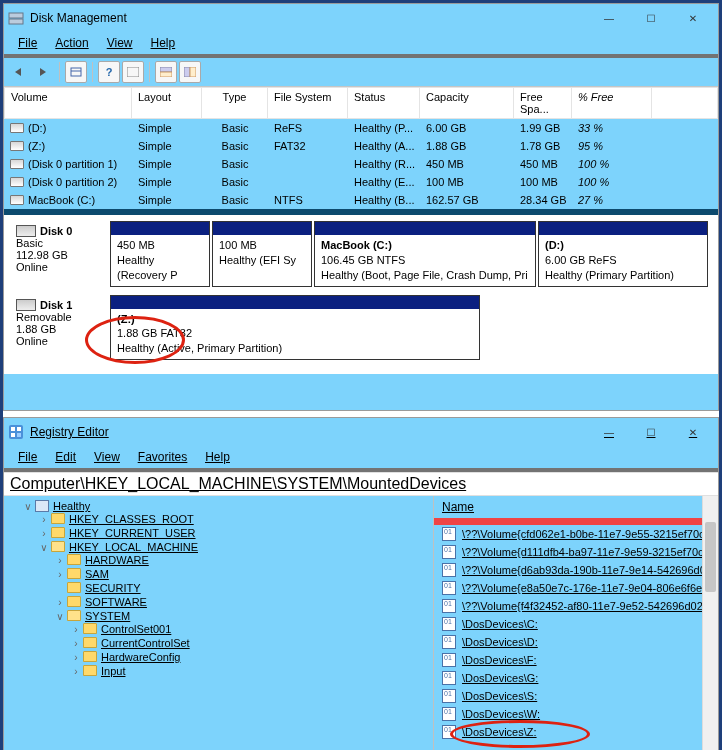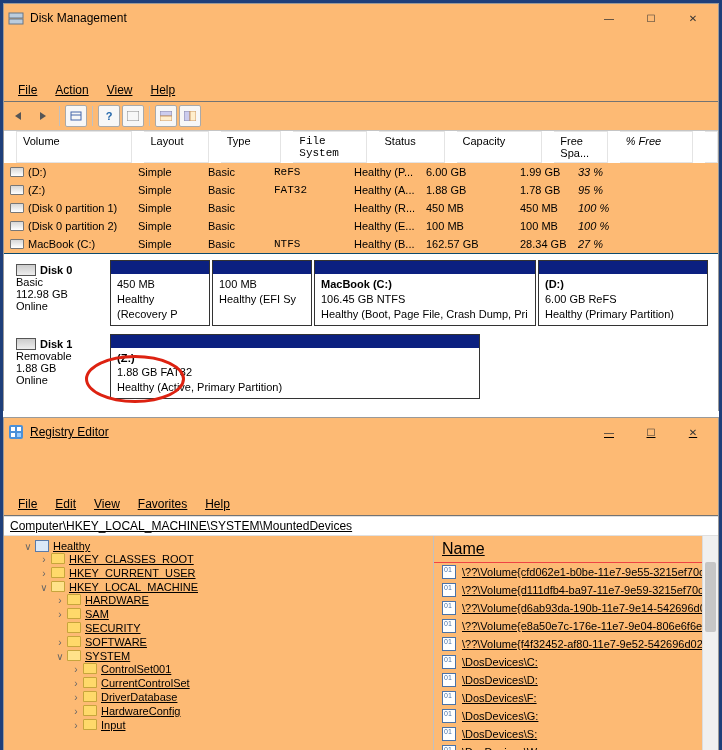--- a/index.html
+++ b/index.html
@@ -1,78 +1,78 @@
 <!DOCTYPE html>
 <html><head>
 <meta charset="utf-8">
 <style>
 * { box-sizing: border-box; margin: 0; padding: 0; }
 body { font-family: "Segoe UI", Tahoma, sans-serif; font-size: 11px; background: #fff; width: 722px; }
-.window { border: 1px solid #9a9a9a; background: #fdba74; }
+.window { border: 1px solid #9a9a9a; background: #7dd3fc; }
 .titlebar { display: flex; align-items: center; height: 28px; padding: 0 4px; }
 .titlebar .app-icon { width: 16px; height: 16px; margin-right: 6px; }
 .titlebar .title { flex: 1; font-size: 12px; color: #000; }
 .win-btns { display: flex; }
 .win-btn { width: 42px; height: 28px; display: flex; align-items: center; justify-content: center; color: #333; font-size: 10px; }
-.menubar { display: flex; padding: 2px 6px; gap: 2px; border-bottom: 1px solid #737373; margin-top: 47px; }
+.menubar { display: flex; padding: 2px 6px; gap: 2px; border-bottom: 4px solid #737373; }
 .menu-item { padding: 2px 8px; font-size: 12px; }
 .menu-item span.u { text-decoration: underline; }
 .toolbar { display: flex; align-items: center; padding: 3px 4px; gap: 2px; }
 .tbtn { width: 22px; height: 22px; border: 1px solid transparent; display: flex; align-items: center; justify-content: center; border-radius: 2px; }
 .tbtn.box { border: 1px solid #a9a9a9; background: #f7f7f7; }
 .tsep { width: 1px; height: 20px; background: #c0c0c0; margin: 0 3px; }
 .divider { border-top: 1px solid #c5c5c5; }
 
 
 .dm-table { width: 100%; }
 .dm-head { display: flex; background: #fff; }
 .dm-head .col, .dm-row .col { padding: 3px 6px; font-size: 11px; }
-.dm-head .col { background: #fff; border: 1px solid #e4e4e4; border-left: none; color: #000; margin-left: 12px; }
+.dm-head .col { background: #fff; border: 1px solid #e4e4e4; border-left: none; color: #000; }
 .dm-head .col:first-child { border-left: 1px solid #e4e4e4; }
 .dm-row { display: flex; }
 .dm-row .col { white-space: nowrap; overflow: hidden; text-overflow: clip; }
 .c-vol { width: 128px; }
 .c-lay { width: 70px; }
-.c-typ { width: 66px; }
-.c-fs  { width: 80px; font-family: Liberation Mono, monospace; }
+.c-typ { width: 66px; text-align: center; }
+.c-fs  { width: 80px; }
 .c-st  { width: 72px; }
 .c-cap { width: 94px; }
 .c-fr  { width: 58px; }
 .c-pf  { width: 80px; font-style: italic; }
 .c-end { flex: 1; }
 .vicon { display:inline-block; width:14px; height:10px; border:1px solid #777; background:linear-gradient(#d7d7d7,#fff); margin-right:4px; vertical-align:-1px; border-radius:1px;}
 
 
-.disk-area { padding: 6px; background: #fff; border-top: 1px solid #0c4a6e; }
+.disk-area { padding: 6px; background: #fff; border-top: 6px solid #0c4a6e; }
 .disk-row { display: flex; margin-bottom: 8px; }
 .disk-label { width: 100px; padding: 4px 6px; font-size: 11px; }
 .disk-label .hdd { width: 20px; height: 12px; border: 1px solid #555; background: linear-gradient(#ccc,#eee); display:inline-block; margin-right:4px; vertical-align:-2px;}
 .disk-parts { flex: 1; display: flex; gap: 2px; }
 .part { border: 1px solid #333; padding: 0; font-size: 11px; background: #fff; overflow: hidden; }
 .part .phead { height: 13px; background: #0b2080; }
 .part .phead.blue { background: #0b2080; }
 .part .pbody { padding: 3px 6px; line-height: 1.35; }
 .part .pbody b { font-weight: 600; }
 
 
 .circle { position: absolute; border: 3px solid #d21; border-radius: 50%; pointer-events: none; }
 
 
 .regw { margin-top: 6px; text-decoration: underline; }
-.address { padding: 2px 6px; border-top: 1px solid #e0e0e0; border-bottom: 1px solid #e0e0e0; font-size: 12px; background:#fff; }
+.address { padding: 2px 6px; border-top: 1px solid #e0e0e0; border-bottom: 1px solid #e0e0e0; font-size: 16px; background:#fff; }
 .reg-body { display: flex; height: 260px; }
 .tree { width: 430px; border-right: 1px solid #c0c0c0; overflow: auto; padding: 3px 2px; }
 .tree ul { list-style: none; padding-left: 16px; }
 .tree li { padding: 1px 0; white-space: nowrap; }
 .tree .tw { display:inline-block; width:12px; text-align:center; color:#666; font-size:10px; margin-right:1px;}
 .fold { display:inline-block; width:14px; height:11px; background:#ffd96a; border:1px solid #c7a53b; margin-right:4px; vertical-align:-1px; border-radius:1px 1px 0 0;}
 .fold.open { background:#ffe28a;}
 .comp-icon { display:inline-block; width:14px; height:12px; border:1px solid #5a7aa8; background:#dbe8f7; margin-right:4px; vertical-align:-2px;}
 .namecol { flex: 1; overflow: hidden; position: relative; }
-.namecol .nhead { padding: 4px 8px; border-bottom: 1px solid #ef4444; font-size: 16px; }
+.namecol .nhead { padding: 4px 8px; border-bottom: 7px solid #ef4444; font-size: 12px; }
 .namecol .nrow { padding: 2px 8px; font-size: 11px; white-space: nowrap; overflow: hidden; }
 .bin-icon { display:inline-block; width:14px; height:14px; margin-right:6px; vertical-align:-3px; background:#fff; border:1px solid #4a72a8; position:relative;}
 .bin-icon::after{content:"01"; font-size:7px; color:#4a72a8; position:absolute; left:1px; top:1px; line-height:6px;}
 .scrollbar { position:absolute; right:0; top:0; bottom:0; width:16px; background:#f0f0f0; border-left:1px solid #dcdcdc;}
 .scrollbar .thumb{ position:absolute; left:2px; right:2px; top:26px; height:70px; background:#c6c6c6; border-radius:2px;}
 
 .outer-frame { border: 3px solid #1e3f7a; width: 722px; height: 750px; }
 .dmw { height: 408px; }
 .rel { position: relative; }
 </style>
@@ -295,21 +295,20 @@
             <li><span class="tw">∨</span><span class="fold open"></span><span>HKEY_LOCAL_MACHINE</span>
               <ul>
                 <li><span class="tw">›</span><span class="fold"></span><span>HARDWARE</span></li>
                 <li><span class="tw">›</span><span class="fold"></span><span>SAM</span></li>
                 <li><span class="tw">&nbsp;</span><span class="fold"></span><span>SECURITY</span></li>
                 <li><span class="tw">›</span><span class="fold"></span><span>SOFTWARE</span></li>
                 <li><span class="tw">∨</span><span class="fold open"></span><span>SYSTEM</span>
                   <ul>
                     <li><span class="tw">›</span><span class="fold"></span><span>ControlSet001</span></li>
                     <li><span class="tw">›</span><span class="fold"></span><span>CurrentControlSet</span></li>
-                    <li><span class="tw">›</span><span class="fold"></span><span>DriverDatabase</span></li>
                     <li><span class="tw">›</span><span class="fold"></span><span>HardwareConfig</span></li>
                     <li><span class="tw">›</span><span class="fold"></span><span>Input</span></li>
                   </ul>
                 </li>
               </ul>
             </li>
           </ul>
         </li>
       </ul>
     </div>

